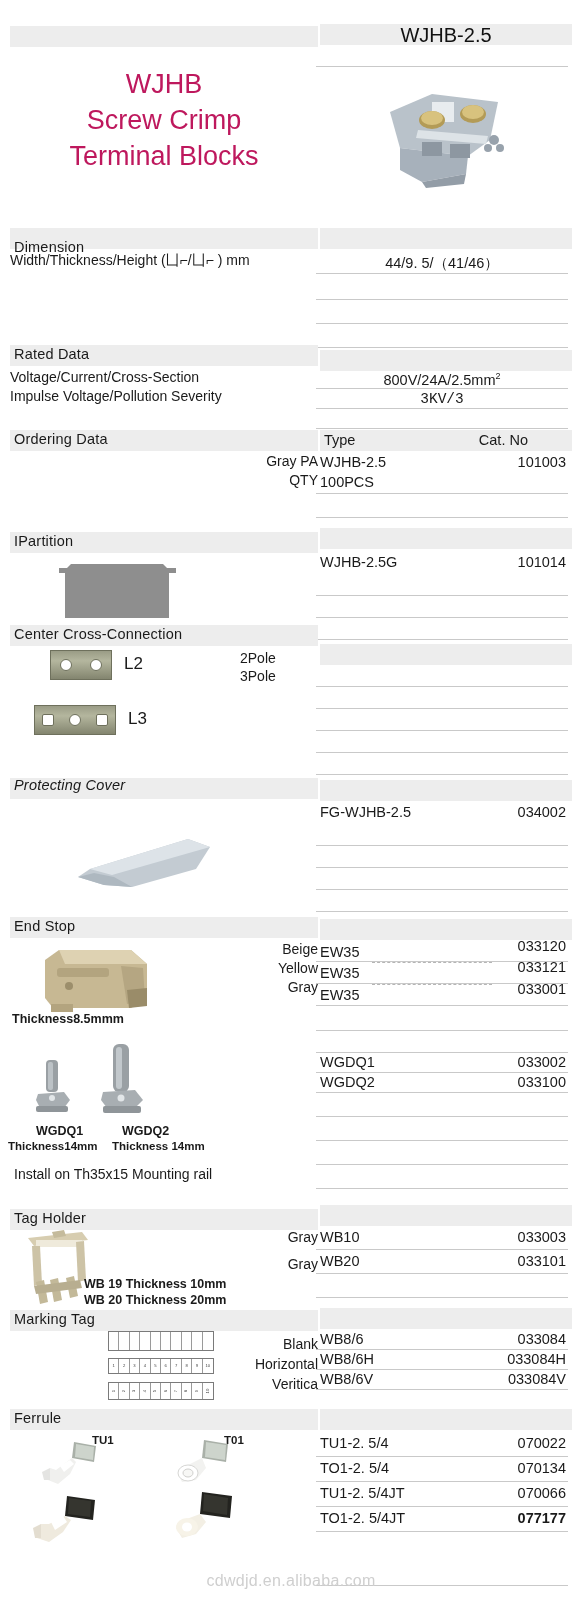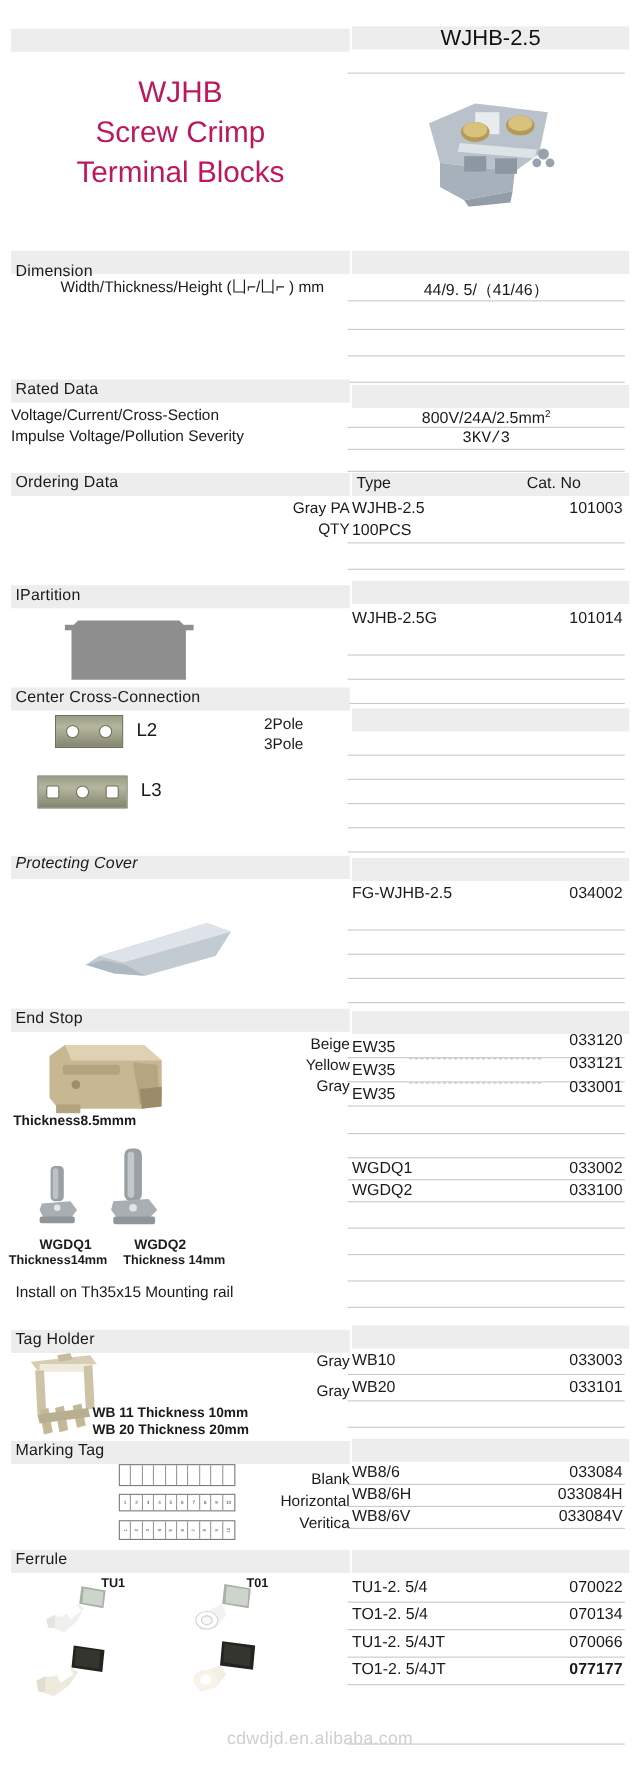--- a/index.html
+++ b/index.html
@@ -204,21 +204,21 @@
       <rect x="80" y="66" width="20" height="14" fill="#8d97a1"></rect>
       <circle cx="124" cy="62" r="5" fill="#98a2ac"></circle>
       <circle cx="130" cy="70" r="4" fill="#98a2ac"></circle>
       <circle cx="118" cy="70" r="4" fill="#98a2ac"></circle>
     </g>
   </svg>
 
   <div class="bar bar-left" style="top:228px;"></div>
   <div class="bar bar-right" style="top:228px;"></div>
   <div class="sec-title" style="top:229px;margin-top:10px;">Dimension</div>
-  <div class="ltext" style="left:10px; top:252px;margin-left:45px;">Width/Thickness/Height  (凵⌐/凵⌐ ) mm</div>
+  <div class="ltext" style="left:10px; top:252px;">Width/Thickness/Height  (凵⌐/凵⌐ ) mm</div>
 
   <div class="rrow" style="top:252px;">
     <span class="rcenter">44/9. 5/（41/46）</span>
   </div>
   <div class="rrow" style="top:278px;"></div>
   <div class="rrow" style="top:302px;"></div>
   <div class="rrow" style="top:326px;"></div>
 
   <div class="bar bar-left" style="top:345px;"></div>
   <div class="bar bar-right" style="top:350px;"></div>
@@ -404,21 +404,21 @@
     <path d="M10 18 L18 18 L20 56 L12 58 Z" fill="#cdc3a6"></path>
     <path d="M54 14 L62 13 L64 52 L56 54 Z" fill="#cdc3a6"></path>
     <path d="M14 54 L22 52 L26 74 L18 76 Z" fill="#c3b999"></path>
     <path d="M28 52 L36 50 L40 72 L32 74 Z" fill="#c3b999"></path>
     <path d="M44 50 L52 48 L56 68 L48 70 Z" fill="#c3b999"></path>
     <path d="M12 58 L58 52 L60 60 L14 66 Z" fill="#b8ae90"></path>
   </svg>
 
   <div class="ltext right" style="left:178px; width:140px; top:1229px;">Gray</div>
   <div class="ltext right" style="left:178px; width:140px; top:1256px;">Gray</div>
-  <div class="lbold" style="left:84px; top:1277px;">WB 11 Thickness 10mm</div>
+  <div class="lbold" style="left:84px; top:1277px;">WB 19 Thickness 10mm</div>
   <div class="lbold" style="left:84px; top:1293px;">WB 20 Thickness 20mm</div>
 
   <div class="rrow" style="top:1226px; height:24px; border-bottom:1px solid #c9c9c9;">
     <span class="rtype" style="top:3px;">WB10</span>
     <span class="rcat" style="top:3px;">033003</span>
   </div>
   <div class="rrow" style="top:1250px; height:24px; border-bottom:1px solid #c9c9c9;">
     <span class="rtype" style="top:3px;">WB20</span>
     <span class="rcat" style="top:3px;">033101</span>
   </div>

